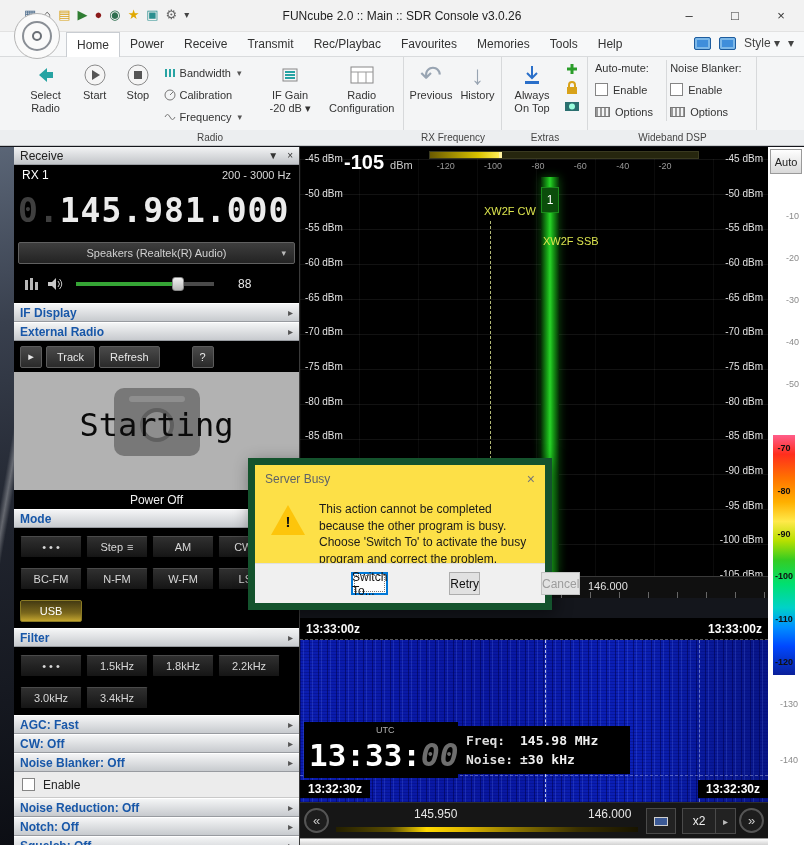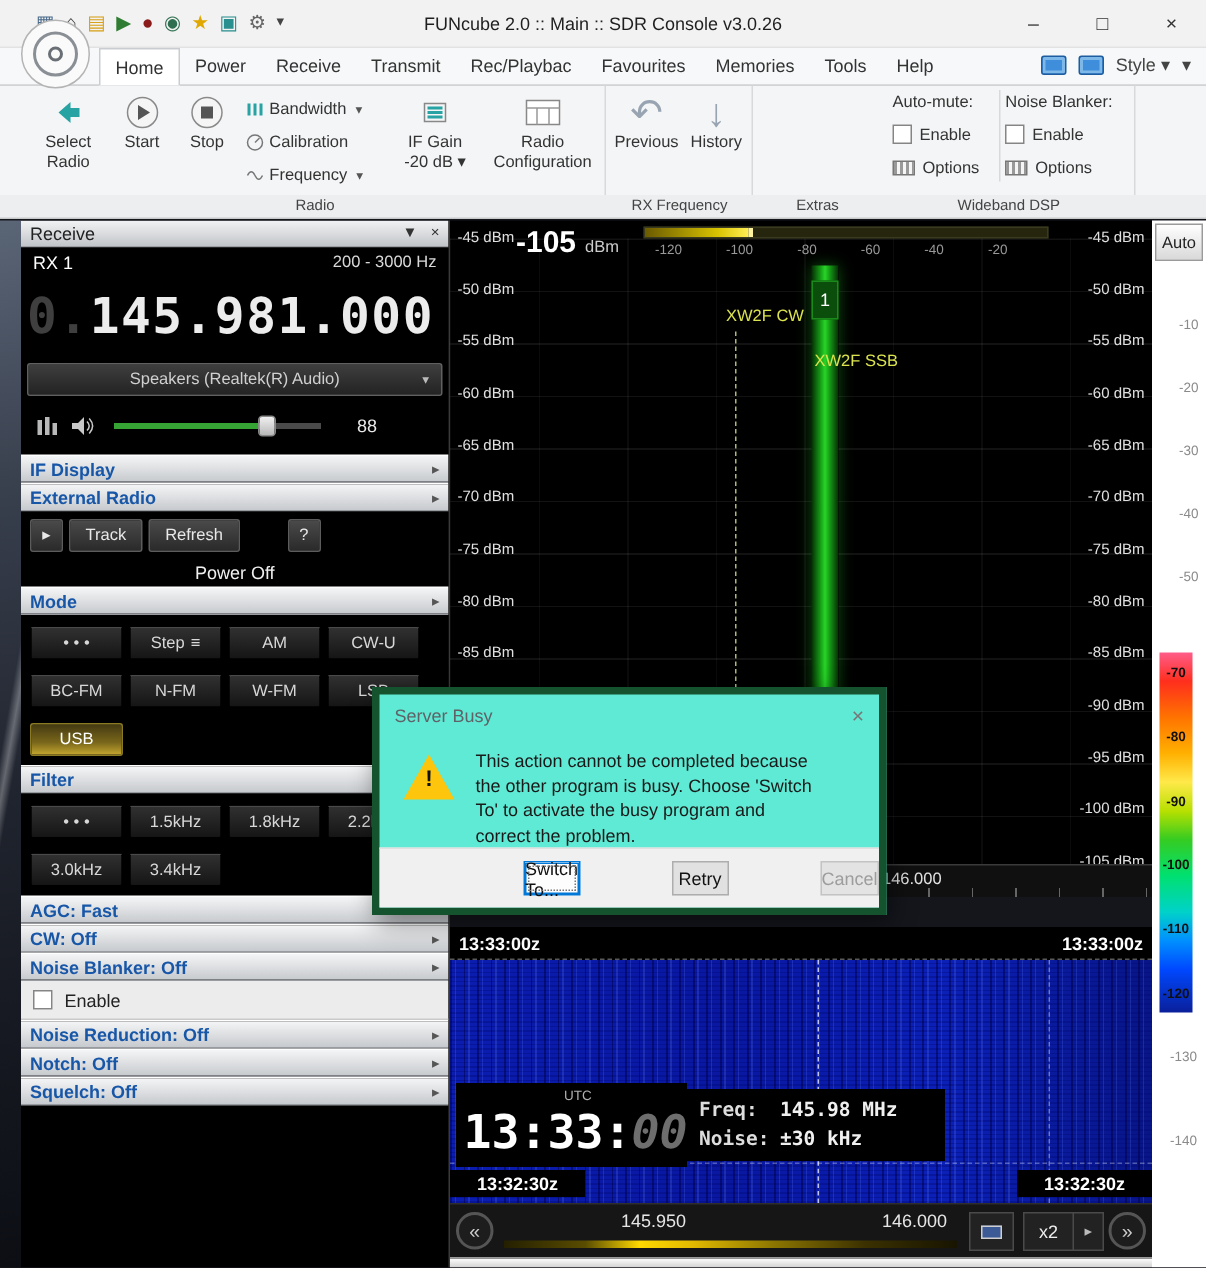--- a/index.html
+++ b/index.html
@@ -141,41 +141,41 @@
   .wf-line-a { position:absolute; left:245px; top:22px; bottom:0; width:0; border-left:1px dashed rgba(255,255,255,.75); z-index:2; }
   .wf-line-b { position:absolute; left:399px; top:22px; bottom:0; width:0; border-left:1px dashed rgba(255,255,255,.35); z-index:2; }
   .wf-line-h { position:absolute; left:0; right:0; top:157px; border-top:1px dashed rgba(255,255,255,.3); z-index:2; }
   .wf-clock { position:absolute; left:4px; top:104px; width:154px; height:56px; background:#000; z-index:4; }
   .wf-utc { position:absolute; left:72px; top:3px; font-size:9px; color:#b0b0b0; }
   .wf-digits { position:absolute; left:5px; top:15px; font-family:"DejaVu Sans Mono",monospace; font-weight:bold; font-size:31px; color:#fff; }
   .wf-digits .sec { color:#6e6e6e;font-style:italic; }
   .wf-info { position:absolute; left:158px; top:108px; width:172px; height:48px; background:#000; z-index:4; padding:5px 8px; font-family:"DejaVu Sans Mono",monospace; font-size:13px; font-weight:bold; color:#f0f0f0; }
   .wf-info-row { display:flex; gap:8px; line-height:19px; }
   .wf-info-label { width:46px; color:#ddd; }
-  .wf-stamp { position:absolute; bottom:4px; background:#000; color:#fff; font-weight:bold; font-size:12px; padding:2px 18px; z-index:4; }
+  .wf-stamp { position:absolute; bottom:4px; background:#000; color:#fff; font-weight:bold; font-size:12px; padding:2px 8px; z-index:4; }
   .wf-stamp.l { left:0; } .wf-stamp.r { right:0; }
 
   
   .freqscale { position:absolute; left:300px; top:802px; width:468px; height:36px; background:#161616; border-top:1px solid #2e2e2e; }
   .fs-circle { position:absolute; top:5px; width:25px; height:25px; border-radius:50%; background:#1d1d1d; border:2px solid #555; color:#ccc; display:flex; align-items:center; justify-content:center; font-size:13px; }
   .fs-circle.l { left:4px; } .fs-circle.r { right:4px; }
   .fs-scale { position:absolute; left:36px; top:0; width:302px; height:36px; }
   .fs-lab1 { position:absolute; left:78px; top:4px; font-size:12px; color:#e6e6e6; }
   .fs-lab2 { position:absolute; left:252px; top:4px; font-size:12px; color:#e6e6e6; }
   .fs-track { position:absolute; left:0; right:0; bottom:7px; height:5px;
     background:linear-gradient(90deg,#241f00 0%,#5a4d00 18%,#ffd900 30%,#e0b800 42%,#8a7400 60%,#3a3000 80%,#181400 100%); }
   .fs-btn-monitor { position:absolute; left:346px; top:5px; width:30px; height:26px; background:#222; border:1px solid #4a4a4a; display:flex; align-items:center; justify-content:center; }
   .mon-glyph { width:14px; height:9px; border:1px solid #cfcfcf; background:#3c5a96; }
   .fs-zoom { position:absolute; left:382px; top:5px; height:26px; display:flex; }
   .fs-zoom-val { width:34px; background:#222; border:1px solid #4a4a4a; color:#eee; font-size:12px; display:flex; align-items:center; justify-content:center; }
   .fs-zoom-arrow { width:20px; background:#222; border:1px solid #4a4a4a; border-left:none; color:#bbb; font-size:10px; display:flex; align-items:center; justify-content:center; }
   .bottomstrip { position:absolute; left:300px; top:838px; width:468px; height:7px; background:linear-gradient(#fdfdfd,#d2d2d2); border-top:1px solid #9a9a9a; }
 
   
-  .dialog { position:absolute; left:248px; top:458px; width:343px; height:152px; background:#5eead4; border:5px solid #14532d; box-shadow:3px 5px 16px rgba(0,0,0,.45); z-index:60; }
+  .dialog { position:absolute; left:248px; top:458px; width:304px; height:152px; background:#fde047; border:7px solid #14532d; box-shadow:3px 5px 16px rgba(0,0,0,.45); z-index:60; }
   .dlg-title { height:28px; display:flex; align-items:center; padding:0 10px; font-size:12px; color:#5f6368; }
   .dlg-close { margin-left:auto; color:#777; font-size:14px; }
   .dlg-body { display:flex; gap:12px; padding:8px 12px 0 16px; }
   .warn { position:relative; width:36px; height:32px; flex:none; margin-top:4px; }
   .warn-tri { width:0; height:0; border-left:17px solid transparent; border-right:17px solid transparent; border-bottom:30px solid #fdc50b; }
   .warn-mark { position:absolute; left:0; top:8px; width:34px; text-align:center; font-weight:bold; font-size:15px; color:#111; }
   .dlg-msg { font-size:12px; color:#1a1a1a; line-height:1.38; width:232px; }
   .dlg-footer { position:absolute; left:0; bottom:0; width:100%; height:40px; background:#f0f0f0; border-top:1px solid #e0e0e0; display:flex; align-items:center; gap:15px; padding-left:50px; }
   .dlg-btn { width:76px; height:23px; font-size:12px; display:flex; align-items:center; justify-content:center; background:#e1e1e1; border:1px solid #adadad; color:#111;margin-left:46px; }
   .dlg-btn.primary { background:#fdfdfd; border:1px solid #0078d7; box-shadow:0 0 0 1px #0078d7 inset; outline:1px dotted #777; outline-offset:-4px; }
@@ -312,20 +312,45 @@
     <div class="bigbtn" style="width:42px">
       <span class="icn glyph-big">↶</span>
       <span>Previous</span>
     </div>
     <div class="bigbtn" style="width:42px">
       <span class="icn glyph-big">↓</span>
       <span>History</span>
     </div>
   </div>
 
+  <div class="rgroup g-extras">
+    <div class="bigbtn" style="width:48px">
+      <span class="icn">
+        <svg width="18" height="20">
+            <path d="M9 1 V12 M4 8 L9 13 L14 8" stroke="#2a6fc9" stroke-width="2" fill="none"></path>
+            <rect x="2" y="16" width="14" height="3" fill="#2a6fc9"></rect>
+          </svg>
+      </span>
+      <span>Always</span>
+      <span>On Top</span>
+    </div>
+    <div class="sideicons">
+      <svg width="12" height="12">
+          <path d="M6 1 V11 M1 6 H11" stroke="#2a9d2a" stroke-width="3"></path>
+        </svg>
+      <svg width="14" height="15">
+          <rect x="2" y="7" width="10" height="7" fill="#d8a21a"></rect>
+          <path d="M4 7 V5 a3 3 0 0 1 6 0 V7" stroke="#d8a21a" stroke-width="2" fill="none"></path>
+        </svg>
+      <svg width="16" height="12">
+          <rect x="1" y="2" width="14" height="9" fill="#2a6f6f"></rect>
+          <circle cx="8" cy="6.5" r="3" fill="#9fd"></circle>
+        </svg>
+    </div>
+  </div>
 
   <div class="rgroup g-wide">
     <div class="wcol">
       <div class="hdr">Auto-mute:</div>
       <div class="row">
         <span class="chk"></span>
         <span>Enable</span>
       </div>
       <div class="row">
         <span class="kbicon"></span>
@@ -401,20 +426,27 @@
   </div>
   <div class="sec-header">
     <span>External Radio</span>
     <span class="sec-chevron">▸</span>
   </div>
   <div class="toolbar-row">
     <div class="tb-btn tb-play">▸</div>
     <div class="tb-btn">Track</div>
     <div class="tb-btn">Refresh</div>
     <div class="tb-btn tb-help">?</div>
+  </div>
+  <div class="starting-area">
+    <div class="radio-sil">
+      <div class="radio-sil-slot"></div>
+      <div class="radio-sil-circle"></div>
+    </div>
+    <div class="starting-text">Starting</div>
   </div>
   <div class="poweroff">Power Off</div>
   <div class="sec-header">
     <span>Mode</span>
     <span class="sec-chevron">▸</span>
   </div>
   <div class="btn-grid mode-grid">
     <div class="gbtn">• • •</div>
     <div class="gbtn">
         <span>Step</span>

